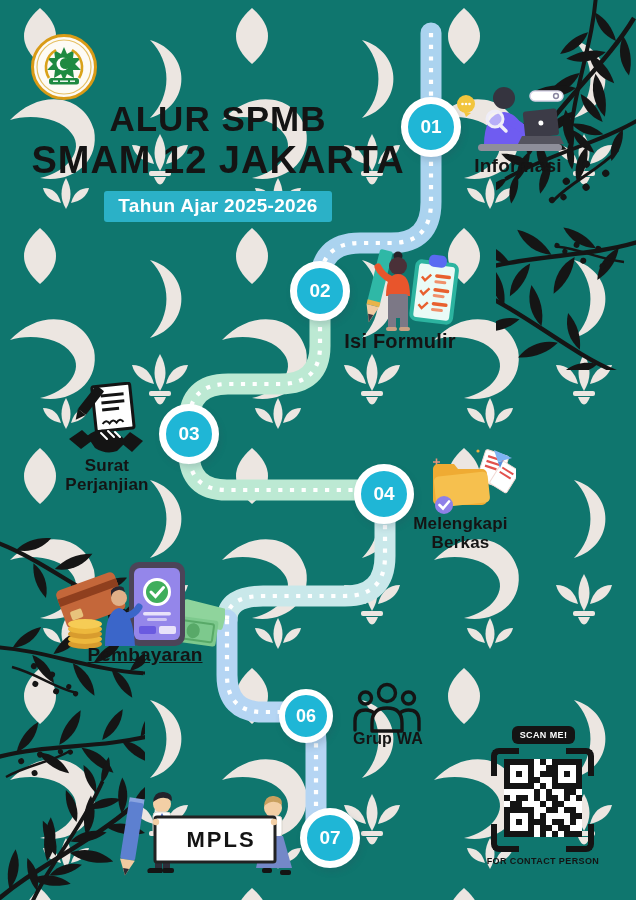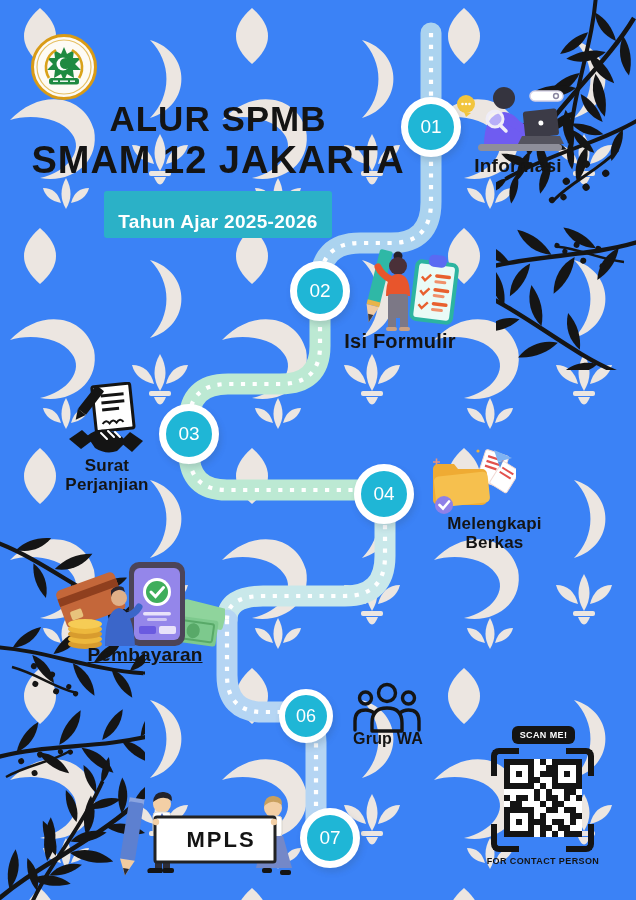--- a/index.html
+++ b/index.html
@@ -1,39 +1,39 @@
 <!DOCTYPE html>
 <html><head>
 <meta charset="utf-8">
 <style>
   html,body{margin:0;padding:0;}
   body{font-family:"Liberation Sans",sans-serif;background:#ddd;}
-  .poster{position:relative;width:636px;height:900px;overflow:hidden;background:#3b82f6;}
+  .poster{position:relative;width:636px;height:900px;overflow:hidden;background:#0f766e;}
   .abs{position:absolute;}
   svg{display:block;}
 
   
   .title-block{position:absolute;left:18px;top:100px;width:400px;text-align:center;color:#141414;}
   .title-line1{font-size:35px;font-weight:bold;letter-spacing:1px;line-height:1.1;}
   .title-line2{font-size:38px;font-weight:bold;letter-spacing:1px;line-height:1.15;}
   .subtitle-badge{display:inline-block;margin-top:9px;background:#2bb1c7;color:#fff;
-    font-size:19px;font-weight:bold;padding:20px 14px 5px;border-radius:3px;letter-spacing:.3px;}
+    font-size:19px;font-weight:bold;padding:4px 14px 5px;border-radius:3px;letter-spacing:.3px;}
 
   
   .circle{position:absolute;box-sizing:content-box;width:46px;height:46px;border:7px solid #fff;
     border-radius:50%;background:#1fb6d6;display:flex;align-items:center;justify-content:center;
-    color:#fff;font-weight:normal;font-size:19px;box-shadow:2px 4px 6px rgba(50,70,90,.18);}
+    color:#fff;font-weight:bold;font-size:19px;box-shadow:2px 4px 6px rgba(50,70,90,.18);}
   .circle.small{width:42px;height:42px;border-width:6px;font-size:18px;}
 
   
   .lbl{position:absolute;font-weight:bold;color:#141414;text-align:center;line-height:1.12;letter-spacing:.2px;}
   .lbl-informasi{left:448px;top:155px;width:140px;font-size:19px;}
   .lbl-formulir{left:325px;top:330px;width:150px;font-size:20px;}
   .lbl-perjanjian{left:42px;top:456px;width:130px;font-size:17px;}
-  .lbl-berkas{left:427px;top:514px;width:135px;font-size:17px;}
+  .lbl-berkas{left:393px;top:514px;width:135px;font-size:17px;}
   .lbl-pembayaran{left:70px;top:644px;width:150px;font-size:19px;text-decoration:underline;}
   .lbl-grupwa{left:340px;top:730px;width:96px;font-size:16px;}
 
   
   .mpls-banner{position:absolute;left:155px;top:817px;width:132px;height:45px;display:flex;
     align-items:center;justify-content:center;font-size:22px;font-weight:bold;letter-spacing:2px;color:#141414;}
 
   
   .scan-badge{position:absolute;left:512px;top:726px;width:63px;height:18px;background:#141414;color:#fff;
     border-radius:6px;display:flex;align-items:center;justify-content:center;font-size:9px;font-weight:bold;letter-spacing:.4px;}

